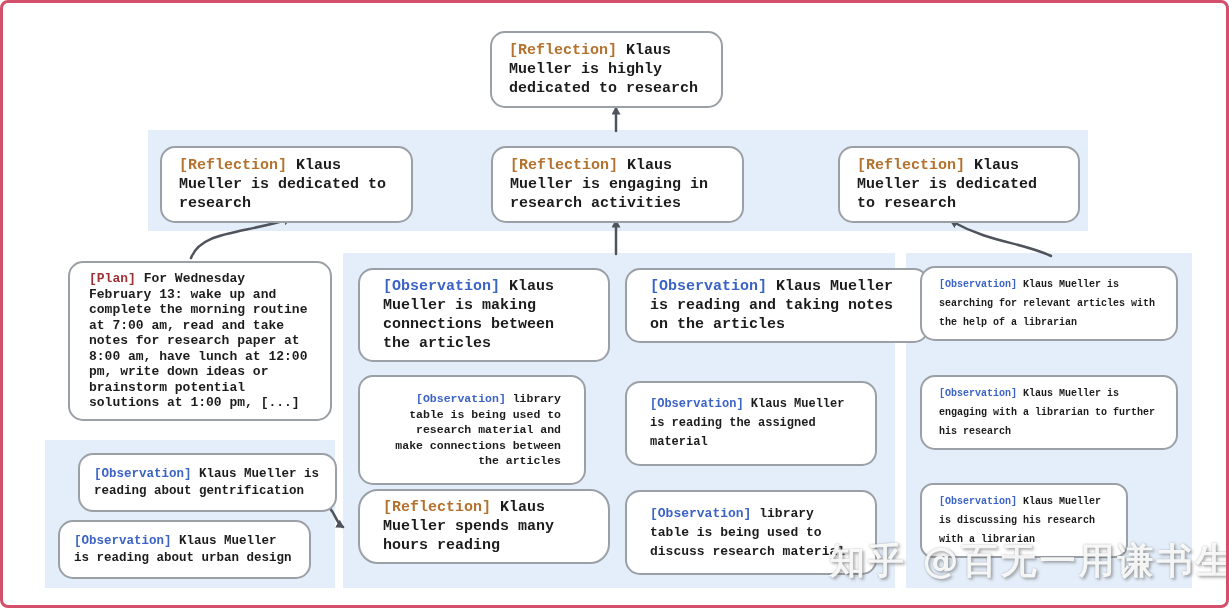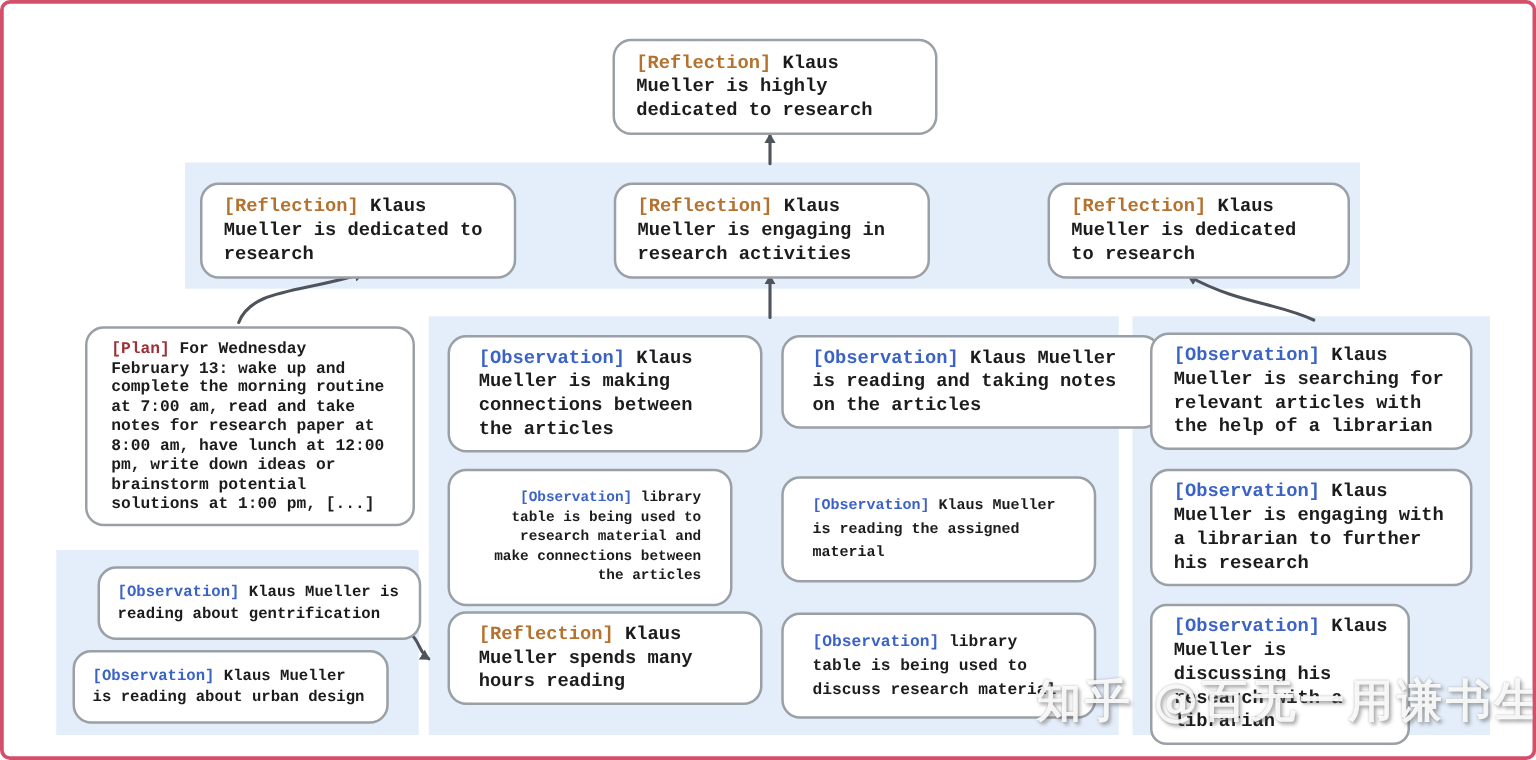--- a/index.html
+++ b/index.html
@@ -29,21 +29,21 @@
     color:var(--text);font-weight:bold;
   }
   .tag{font-weight:bold;}
   .tag::after{content:" ";white-space:pre;}
   .t-reflection{color:var(--tag-reflection);}
   .t-observation{color:var(--tag-observation);}
   .t-plan{color:var(--tag-plan);}
   .n-main {font-size:15px;line-height:19px;padding:8px 17px;}
   .n-mid  {font-size:15px;line-height:19px;padding:7px 23px;}
   .n-midb2{font-size:12px;line-height:19px;padding:12px 23px;}
-  .n-right{font-size:15px;line-height:19px;padding:7px 17px;}
+  .n-right{font-size:10px;line-height:19px;padding:7px 17px;}
   .n-small{font-size:11.5px;line-height:15.5px;padding:14px 23px;}
   .n-b3   {font-size:13px;line-height:19px;padding:12px 23px;}
   .n-plan {font-size:13px;line-height:15.5px;padding:8px 19px;}
   .n-ol   {font-size:12.5px;line-height:16.5px;padding:11px 14px;}
   .arrows{position:absolute;left:0;top:0;width:1229px;height:608px;pointer-events:none;}
   .arrows path{stroke:var(--arrow);stroke-width:2.5;fill:none;stroke-linecap:round;}
   .arrows marker path{fill:var(--arrow);stroke:none;}
   .watermark{
     position:absolute;left:826px;top:534px;font-family:"DejaVu Sans",sans-serif;
     font-size:36px;font-weight:bold;letter-spacing:3px;color:rgba(255,255,255,0.9);
@@ -67,21 +67,21 @@
         <path d="M0,0 L8,4.5 L0,9 z"></path>
       </marker>
     </defs>
     <path d="M613,128 L613,105" marker-end="url(#ah)"></path>
     <path d="M188,255 C198,228 238,231 287,216" marker-end="url(#ah)"></path>
     <path d="M613,251 L613,218" marker-end="url(#ah)"></path>
     <path d="M1048,253 C1018,239 988,240 948,218" marker-end="url(#ah)"></path>
     <path d="M316,500 C334,504 330,518 340,524" marker-end="url(#ah)"></path>
   </svg>
 
-  <div class="node n-main" style="left:487px;top:28px;width:260px;">
+  <div class="node n-main" style="left:487px;top:28px;width:233px;">
     <span class="tag t-reflection">[Reflection]</span><span class="body">Klaus Mueller is highly dedicated to research</span>
   </div>
 
   <div class="node n-main" style="left:157px;top:143px;width:253px;">
     <span class="tag t-reflection">[Reflection]</span><span class="body">Klaus Mueller is dedicated to research</span>
   </div>
   <div class="node n-main" style="left:488px;top:143px;width:253px;">
     <span class="tag t-reflection">[Reflection]</span><span class="body">Klaus Mueller is engaging in research activities</span>
   </div>
   <div class="node n-main" style="left:835px;top:143px;width:242px;">
@@ -98,21 +98,21 @@
   <div class="node n-ol" style="left:55px;top:517px;width:253px;">
     <span class="tag t-observation">[Observation]</span><span class="body">Klaus Mueller is reading about urban design</span>
   </div>
 
   <div class="node n-mid" style="left:355px;top:265px;width:252px;">
     <span class="tag t-observation">[Observation]</span><span class="body">Klaus Mueller is making connections between the articles</span>
   </div>
   <div class="node n-small" style="left:355px;top:372px;width:228px;text-align:right;">
     <span class="tag t-observation">[Observation]</span><span class="body">library table is being used to research material and make connections between the articles</span>
   </div>
-  <div class="node n-mid" style="left:355px;top:486px;width:252px;">
+  <div class="node n-mid" style="left:355px;top:486px;width:252px;border-radius:20px;">
     <span class="tag t-reflection">[Reflection]</span><span class="body">Klaus Mueller spends many hours reading</span>
   </div>
 
   <div class="node n-mid" style="left:622px;top:265px;width:304px;">
     <span class="tag t-observation">[Observation]</span><span class="body">Klaus Mueller is reading and taking notes on the articles</span>
   </div>
   <div class="node n-midb2" style="left:622px;top:378px;width:252px;">
     <span class="tag t-observation">[Observation]</span><span class="body">Klaus Mueller is reading the assigned material</span>
   </div>
   <div class="node n-b3" style="left:622px;top:487px;width:252px;">

